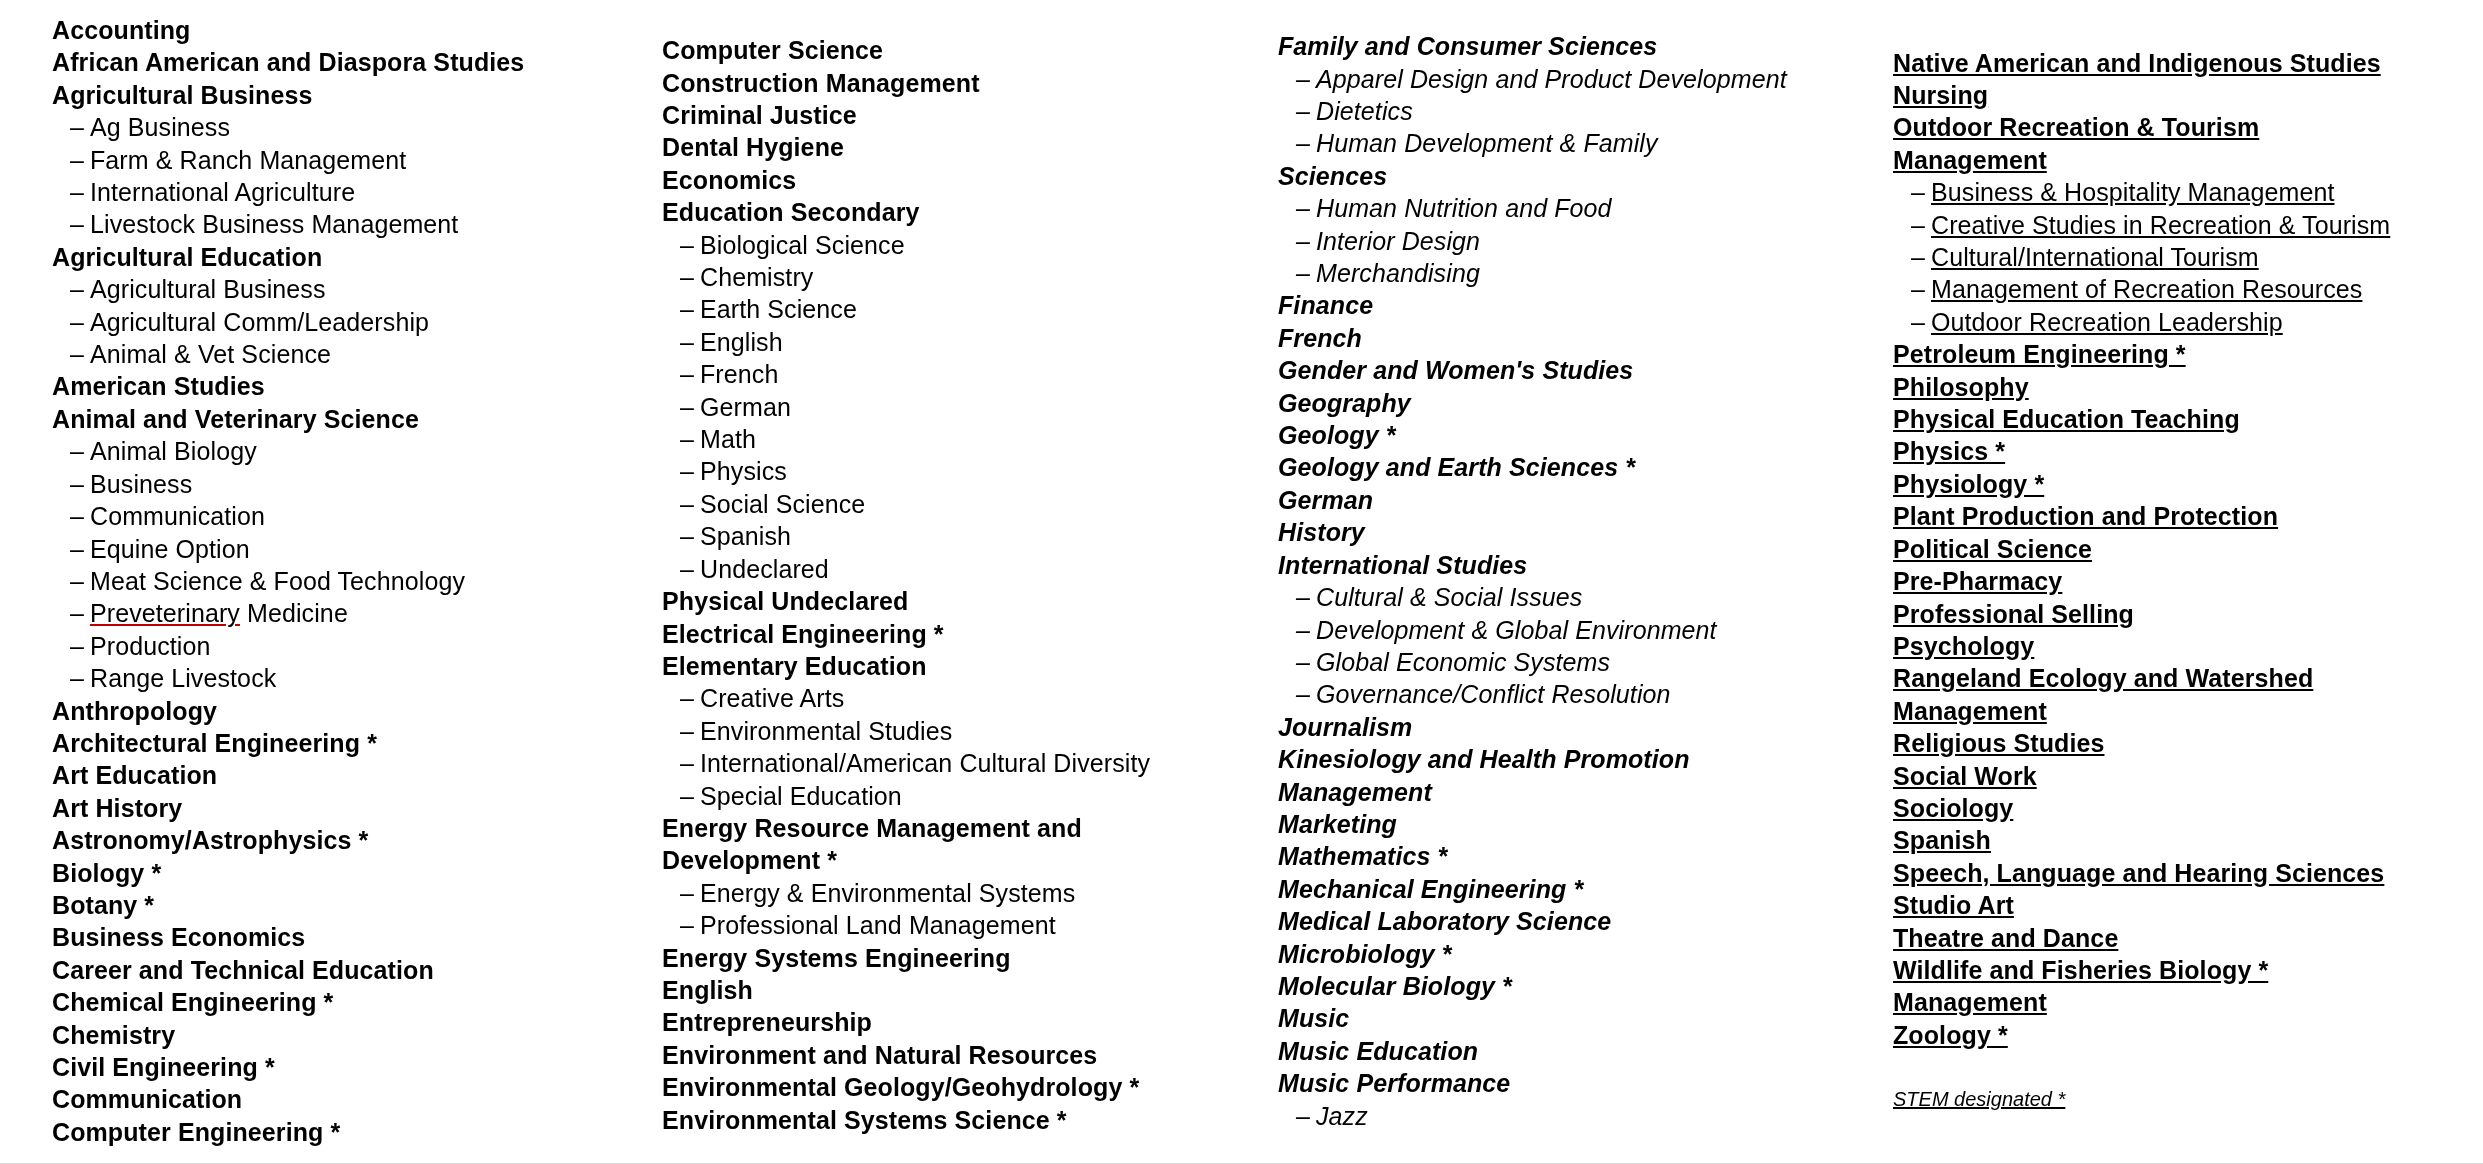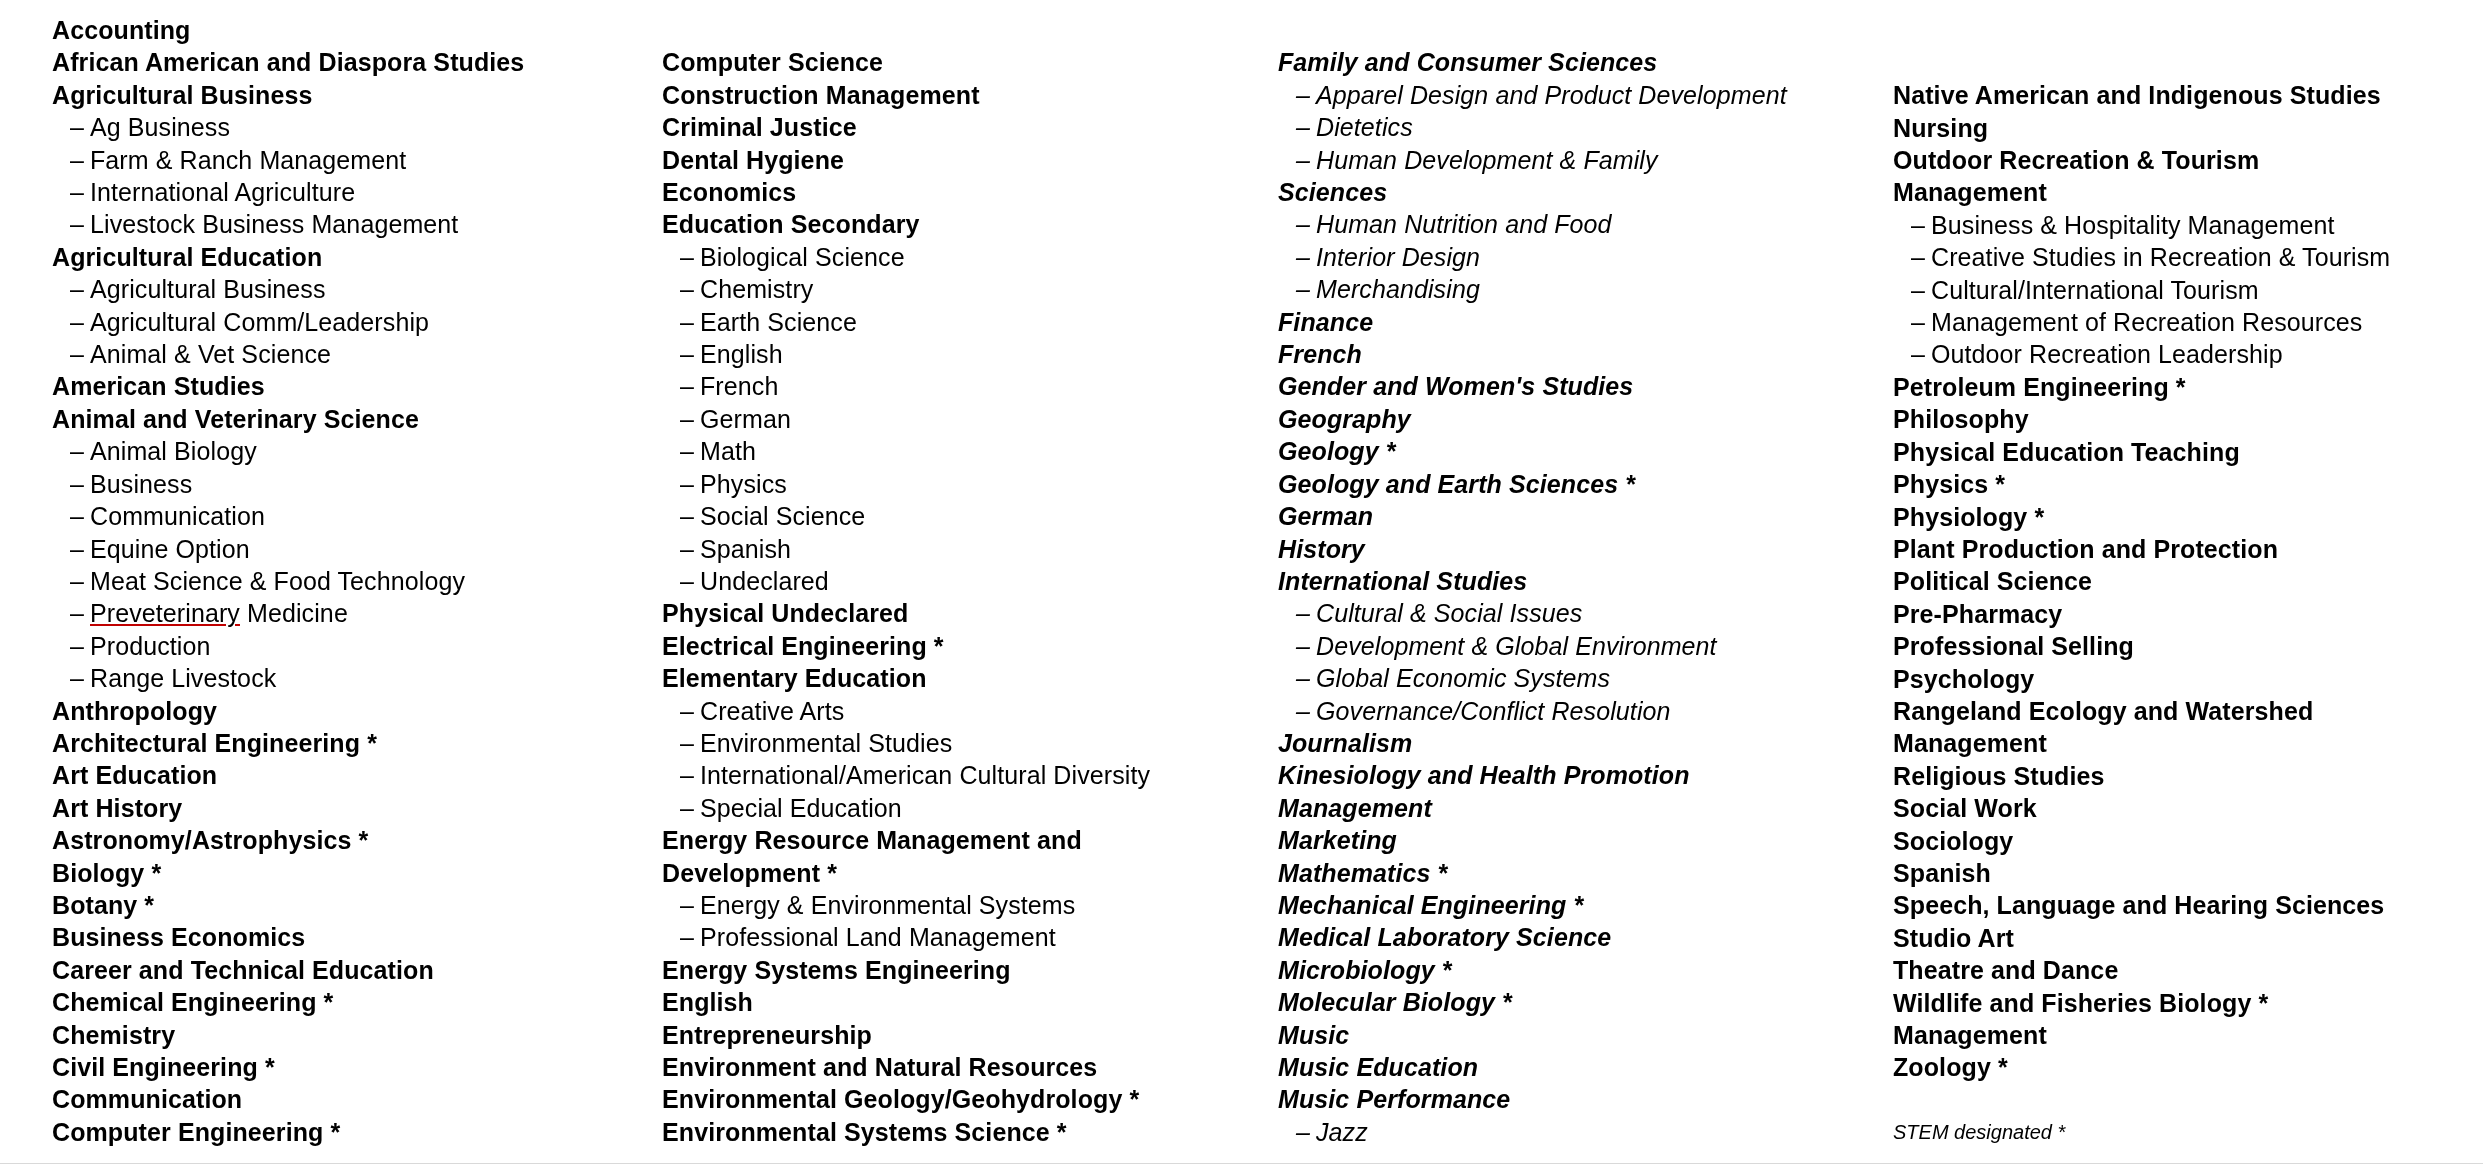--- a/index.html
+++ b/index.html
@@ -17,29 +17,29 @@
   #page {
     position: relative;
     width: 2483px;
     height: 1164px;
     box-sizing: border-box;
     padding: 14px 0 0 0;
   }
   .columns {
     display: flex;
     flex-direction: row;
-    align-items: flex-end;
+    align-items: center;
   }
   .column {
     box-sizing: border-box;
   }
   .col-0 { width: 630px; padding-left: 52px; }
   .col-1 { width: 618px; padding-left: 32px; margin-top: 8px; }
   .col-2 { width: 615px; padding-left: 30px; font-style: italic; }
-  .col-3 { width: 620px; padding-left: 30px; }
+  .col-3 { width: 620px; padding-left: 30px; text-decoration: underline; }
 
   .entry {
     line-height: 32.4px;
     font-size: 25px;
     white-space: nowrap;
   }
   .major {
     font-weight: bold;
     letter-spacing: 0.1px;
   }

